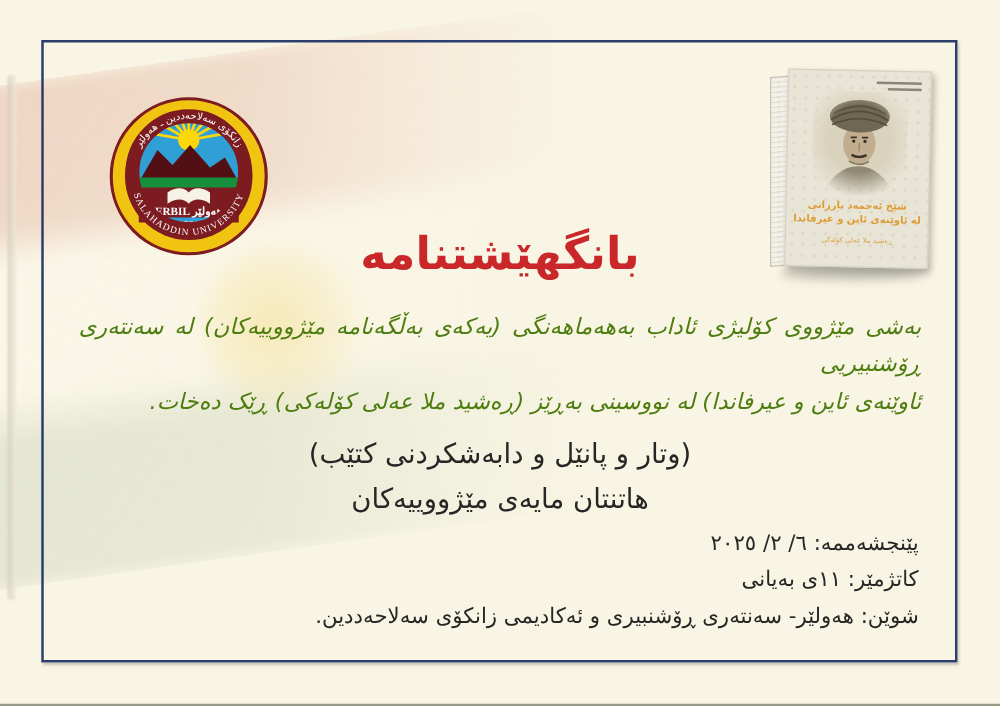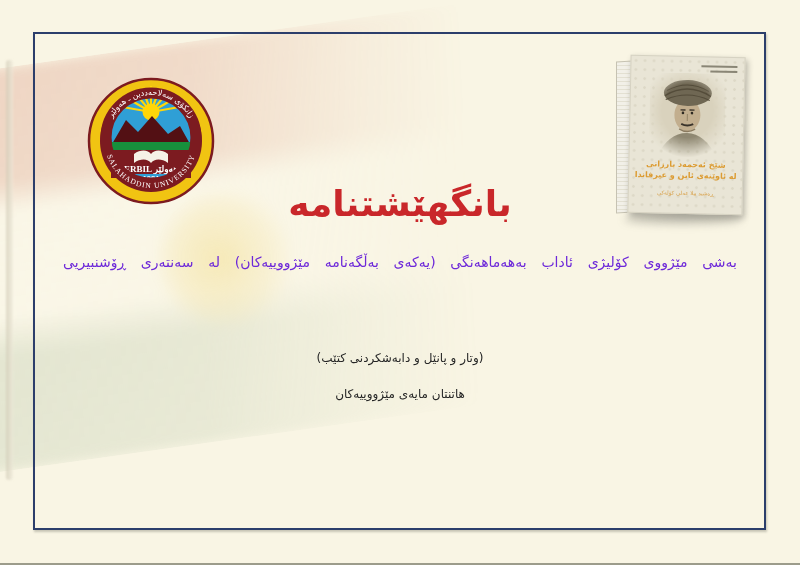--- a/index.html
+++ b/index.html
@@ -63,27 +63,27 @@
     font-weight:bold;font-size:8px;line-height:10px;margin-top:1px;}
   .book-title-1{margin-top:3px;}
   .book-author{direction:rtl;text-align:center;color:#d8a14a;font-size:5.5px;margin-top:9px;}
   
   .title{
     position:absolute;top:183px;left:0;width:800px;text-align:center;
     font-size:36px;font-weight:bold;color:#c9272a;direction:rtl;
   }
   .body-text{
     position:absolute;top:247px;left:63px;right:63px;
-    direction:rtl;font-size:14px;line-height:30px;color:#6d28d9;
+    direction:rtl;font-size:18px;line-height:30px;color:#4d7c0f;font-style:italic;
   }
   .body-line{text-align:justify;text-align-last:justify;}
   .body-line.last{text-align:right;text-align-last:right;}
   .center-line{
     position:absolute;left:0;width:800px;text-align:center;
-    direction:rtl;font-size:12px;color:#262626;
+    direction:rtl;font-size:22px;color:#262626;
   }
   .activities{top:351px;}
   .welcome{top:387px;}
   .details{
     position:absolute;top:421px;right:65px;direction:rtl;text-align:right;
     font-size:17px;line-height:29px;color:#262626;
   }
   .logo-scene-text{font-family:"Liberation Serif","DejaVu Serif",serif;}
 </style>
 </head>
@@ -162,19 +162,23 @@
     <div class="book-title-1">شێخ ئەحمەد بارزانی</div>
     <div class="book-title-2">لە ئاوێنەی ئاین و عیرفاندا</div>
     <div class="book-author">ڕەشید ملا عەلی کۆلەکی</div>
   </div>
 </div>
 
 <div class="title">بانگهێشتنامه</div>
 
 <div class="body-text">
   <div class="body-line">بەشی مێژووی کۆلیژی ئاداب بەهەماهەنگی (یەکەی بەڵگەنامە مێژووییەکان) لە سەنتەری ڕۆشنبیریی</div>
+  <div class="body-line last">ئاوێنەی ئاین و عیرفاندا) لە نووسینی بەڕێز (ڕەشید ملا عەلی کۆلەکی) ڕێک دەخات.</div>
 </div>
 
 <div class="center-line activities">(وتار و پانێل و دابەشکردنی کتێب)</div>
 <div class="center-line welcome">هاتنتان مایەی مێژووییەکان</div>
 
 <div class="details">
+  <div>پێنجشەممە: ٦/ ٢/ ٢٠٢٥</div>
+  <div>کاتژمێر: ١١ی بەیانی</div>
+  <div>شوێن: هەولێر- سەنتەری ڕۆشنبیری و ئەکادیمی زانکۆی سەلاحەددین.</div>
 </div>
 
 </body></html>

